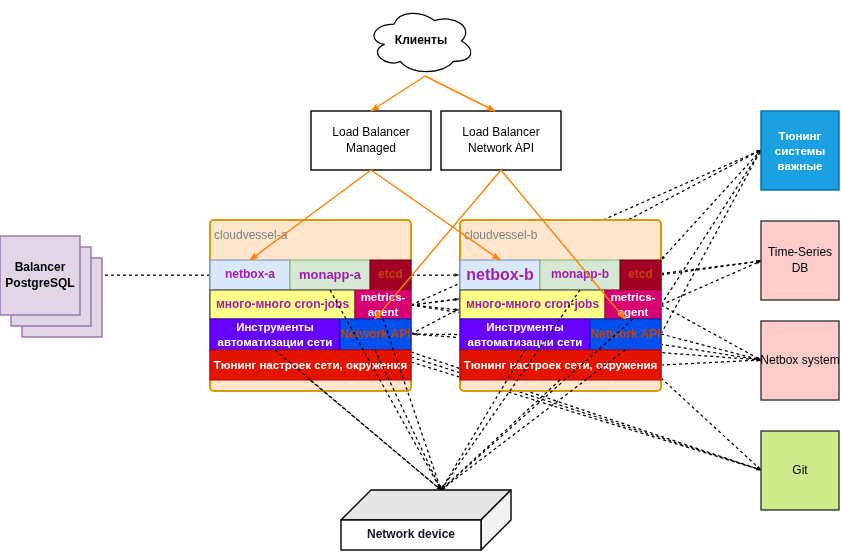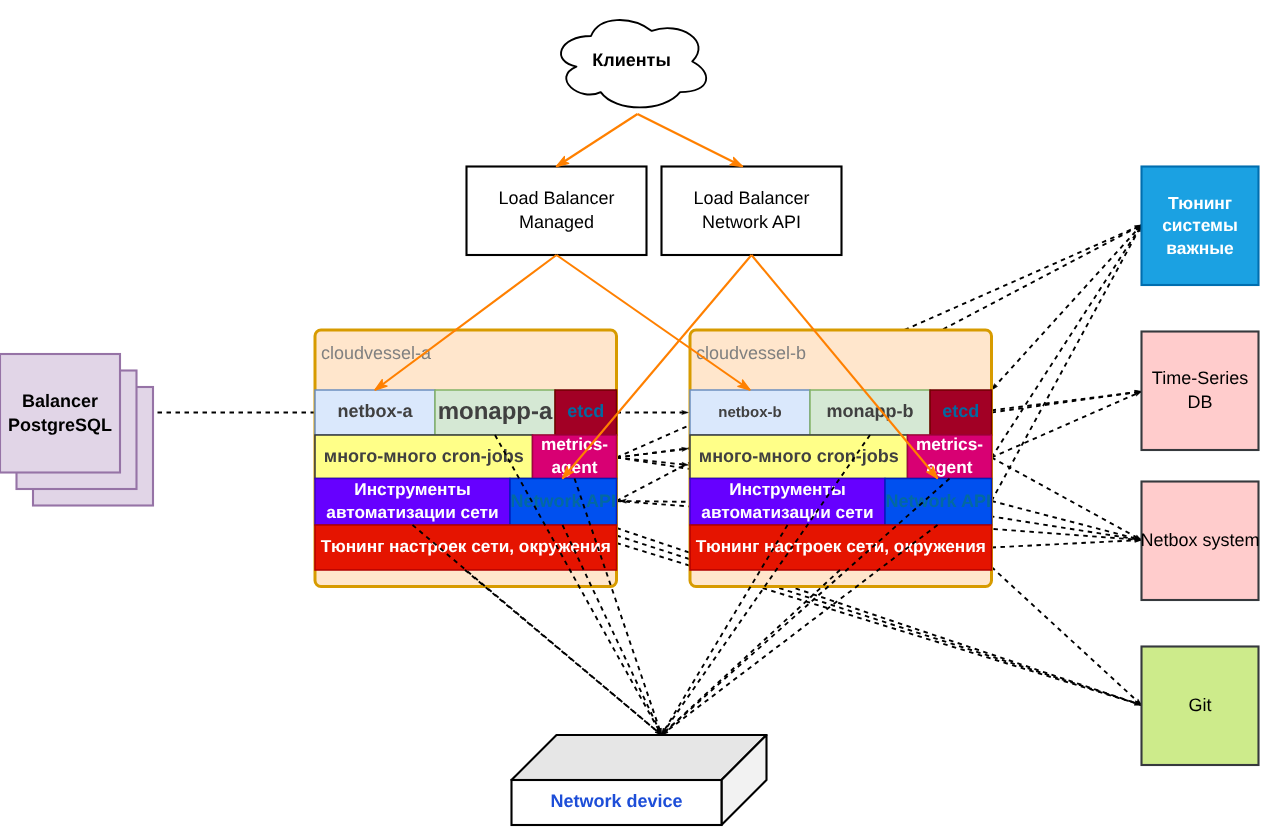--- a/index.html
+++ b/index.html
@@ -3,22 +3,22 @@
 <meta charset="utf-8">
 <style>
   html,body{margin:0;padding:0;background:#fff;}
   body{width:841px;height:552px;overflow:hidden;font-family:"Liberation Sans",sans-serif;}
   #canvas{position:relative;width:841px;height:552px;}
   svg#diagram{position:absolute;left:0;top:0;}
   .vessel-label{font-size:12px;fill:#808080;font-family:"Liberation Sans",sans-serif;}
   .cell{display:flex;align-items:center;justify-content:center;width:100%;height:100%;
          font-family:"Liberation Sans",sans-serif;font-size:12px;line-height:1.3;text-align:center;box-sizing:border-box;font-weight:bold;}
   .cell.col{flex-direction:column;justify-content:center;}
-  .cell.dark{color:#404040;}
-  .cell.light{color:#0369a1;}
+  .cell.dark{color:#a21caf;}
+  .cell.light{color:#c2410c;}
   .cell.lightb{color:#fff;font-weight:bold;}
 </style>
 </head>
 <body>
 
 <div id="canvas">
 <svg id="diagram" viewBox="0 0 841 552" width="841" height="552">
 <defs>
 <marker id="arrOrange" markerWidth="11" markerHeight="8" refX="8.6" refY="3.3" orient="auto" markerUnits="userSpaceOnUse">
           <path d="M0.6,0.6 L8.6,3.3 L0.6,6.0 L2.6,3.3 z" fill="#FF8000" stroke="#FF8000" stroke-width="0.9" stroke-linejoin="round"></path>
@@ -58,21 +58,21 @@
 <g>
 <rect x="460" y="220" width="201" height="171" rx="4" ry="4" fill="#FFE6CC" stroke="#D79B00" stroke-width="2"></rect>
 <text class="vessel-label" x="464" y="239">cloudvessel-b</text>
 </g>
 <g>
 <rect x="210" y="260" width="80" height="30" fill="#DAE8FC" stroke="#6C8EBF" stroke-width="1"></rect>
 <foreignObject x="190" y="260" width="120" height="30"><div xmlns="http://www.w3.org/1999/xhtml" class="cell dark" style="font-size:12px;white-space:nowrap">netbox-a</div></foreignObject>
 </g>
 <g>
 <rect x="290" y="260" width="80" height="30" fill="#D5E8D4" stroke="#82B366" stroke-width="1"></rect>
-<foreignObject x="270" y="260" width="120" height="30"><div xmlns="http://www.w3.org/1999/xhtml" class="cell dark" style="font-size:16px;white-space:nowrap">monapp-a</div></foreignObject>
+<foreignObject x="270" y="260" width="120" height="30"><div xmlns="http://www.w3.org/1999/xhtml" class="cell dark" style="font-size:13px;white-space:nowrap">monapp-a</div></foreignObject>
 </g>
 <g>
 <rect x="370" y="260" width="41" height="30" fill="#A20025" stroke="#6F0000" stroke-width="1"></rect>
 <foreignObject x="350" y="260" width="81" height="30"><div xmlns="http://www.w3.org/1999/xhtml" class="cell light" style="font-size:12px;white-space:nowrap">etcd</div></foreignObject>
 </g>
 <g>
 <rect x="210" y="290" width="145" height="29" fill="#FFFF88" stroke="#36393D" stroke-width="1"></rect>
 <foreignObject x="190" y="290" width="185" height="29"><div xmlns="http://www.w3.org/1999/xhtml" class="cell dark" style="font-size:12px;white-space:nowrap">много-много cron-jobs</div></foreignObject>
 </g>
 <g>
@@ -86,21 +86,21 @@
 <g>
 <rect x="340" y="319" width="71" height="31" fill="#0050EF" stroke="#001DBC" stroke-width="1"></rect>
 <foreignObject x="320" y="319" width="111" height="31"><div xmlns="http://www.w3.org/1999/xhtml" class="cell light" style="font-size:12px;white-space:nowrap">Network API</div></foreignObject>
 </g>
 <g>
 <rect x="210" y="350" width="201" height="30" fill="#E51400" stroke="#B20000" stroke-width="1"></rect>
 <foreignObject x="190" y="350" width="241" height="30"><div xmlns="http://www.w3.org/1999/xhtml" class="cell lightb" style="font-size:11.5px;white-space:nowrap">Тюнинг настроек сети, окружения</div></foreignObject>
 </g>
 <g>
 <rect x="460" y="260" width="80" height="30" fill="#DAE8FC" stroke="#6C8EBF" stroke-width="1"></rect>
-<foreignObject x="440" y="260" width="120" height="30"><div xmlns="http://www.w3.org/1999/xhtml" class="cell dark" style="font-size:10px;white-space:nowrap">netbox-b</div></foreignObject>
+<foreignObject x="440" y="260" width="120" height="30"><div xmlns="http://www.w3.org/1999/xhtml" class="cell dark" style="font-size:16px;white-space:nowrap">netbox-b</div></foreignObject>
 </g>
 <g>
 <rect x="540" y="260" width="80" height="30" fill="#D5E8D4" stroke="#82B366" stroke-width="1"></rect>
 <foreignObject x="520" y="260" width="120" height="30"><div xmlns="http://www.w3.org/1999/xhtml" class="cell dark" style="font-size:12px;white-space:nowrap">monapp-b</div></foreignObject>
 </g>
 <g>
 <rect x="620" y="260" width="41" height="30" fill="#A20025" stroke="#6F0000" stroke-width="1"></rect>
 <foreignObject x="600" y="260" width="81" height="30"><div xmlns="http://www.w3.org/1999/xhtml" class="cell light" style="font-size:12px;white-space:nowrap">etcd</div></foreignObject>
 </g>
 <g>
@@ -145,21 +145,21 @@
 <rect x="0" y="236" width="80" height="79" fill="#E1D5E7" stroke="#9673A6" stroke-width="1.4"></rect>
 <foreignObject x="-20" y="236" width="120" height="79"><div xmlns="http://www.w3.org/1999/xhtml" class="cell col" style="font-size:12px;color:#000;white-space:nowrap">
             <div>Balancer</div>
             <div>PostgreSQL</div>
           </div></foreignObject>
 </g>
 <g>
 <path d="M 341,520 L 371,490 L 511,490 L 481,520 Z" fill="#E6E6E6" stroke="#000000" stroke-width="1.4" stroke-linejoin="round"></path>
 <path d="M 481,520 L 511,490 L 511,520 L 481,550 Z" fill="#F2F2F2" stroke="#000000" stroke-width="1.4" stroke-linejoin="round"></path>
 <rect x="341" y="520" width="140" height="30" fill="#FFFFFF" stroke="#000000" stroke-width="1.4"></rect>
-<foreignObject x="341" y="520" width="140" height="30"><div xmlns="http://www.w3.org/1999/xhtml" class="cell" style="font-size:12px;color:#1d4ed8;white-space:nowrap">Network device</div></foreignObject>
+<foreignObject x="341" y="520" width="140" height="30"><div xmlns="http://www.w3.org/1999/xhtml" class="cell" style="font-size:12px;color:#0f172a;white-space:nowrap">Network device</div></foreignObject>
 </g>
 <g>
 <rect x="311" y="111" width="120" height="59" fill="#FFFFFF" stroke="#000000" stroke-width="1.4"></rect>
 <foreignObject x="281" y="111" width="180" height="59">
 <div xmlns="http://www.w3.org/1999/xhtml" class="cell col" style="font-size:12px;color:#000;font-weight:normal;white-space:nowrap">
 <div>Load Balancer</div>
 <div>Managed</div>
 </div></foreignObject>
 </g>
 <g>

